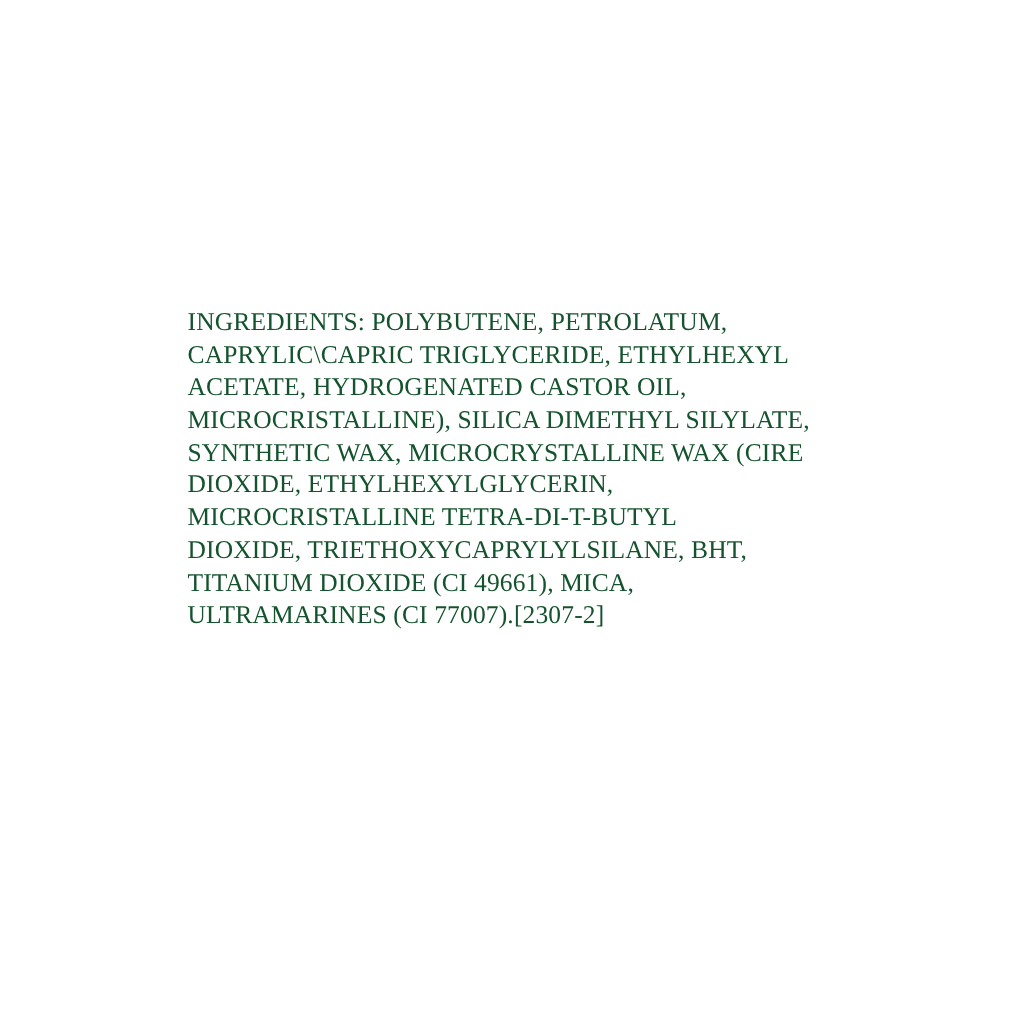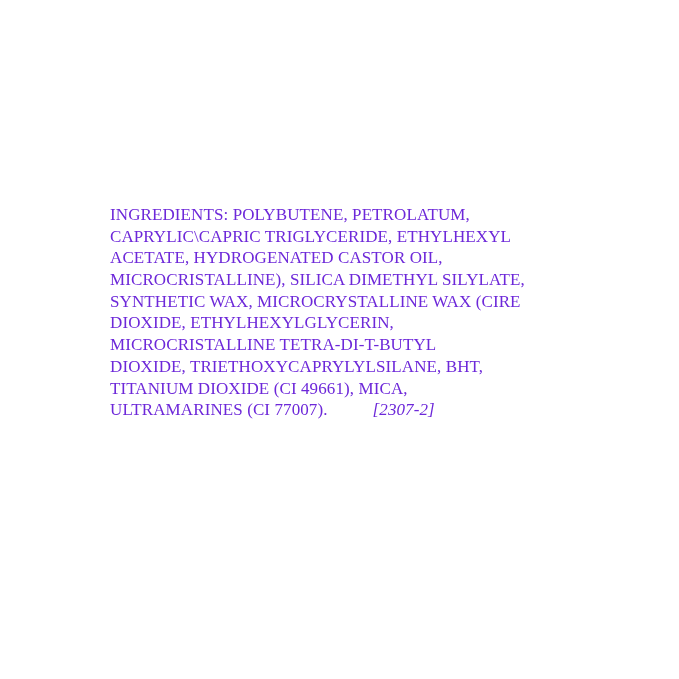--- a/index.html
+++ b/index.html
@@ -9,36 +9,34 @@
   body {
     width: 679px;
     height: 679px;
     background: #ffffff;
     position: relative;
     overflow: hidden;
     font-family: "Liberation Serif", "DejaVu Serif", serif;
   }
   .ingredients-block {
     position: absolute;
-    left: 110px;
+    left: 125px;
     top: 204px;
     width: 470px;
-    color: #6d28d9;
+    color: #14532d;
     font-size: 17px;
     line-height: 21.7px;
     letter-spacing: 0.1px;
     white-space: nowrap;
   }
   .ingredients-line {
     height: 21.7px;
   }
   .batch-code {
     display: inline-block;
-    margin-left: 45px;
-    font-style: italic;
   }
 </style>
 </head>
 <body>
 
 <div class="ingredients-block">
   <div class="ingredients-line">INGREDIENTS: POLYBUTENE, PETROLATUM,</div>
   <div class="ingredients-line">CAPRYLIC\CAPRIC TRIGLYCERIDE, ETHYLHEXYL</div>
   <div class="ingredients-line">ACETATE, HYDROGENATED CASTOR OIL,</div>
   <div class="ingredients-line">MICROCRISTALLINE), SILICA DIMETHYL SILYLATE,</div>

